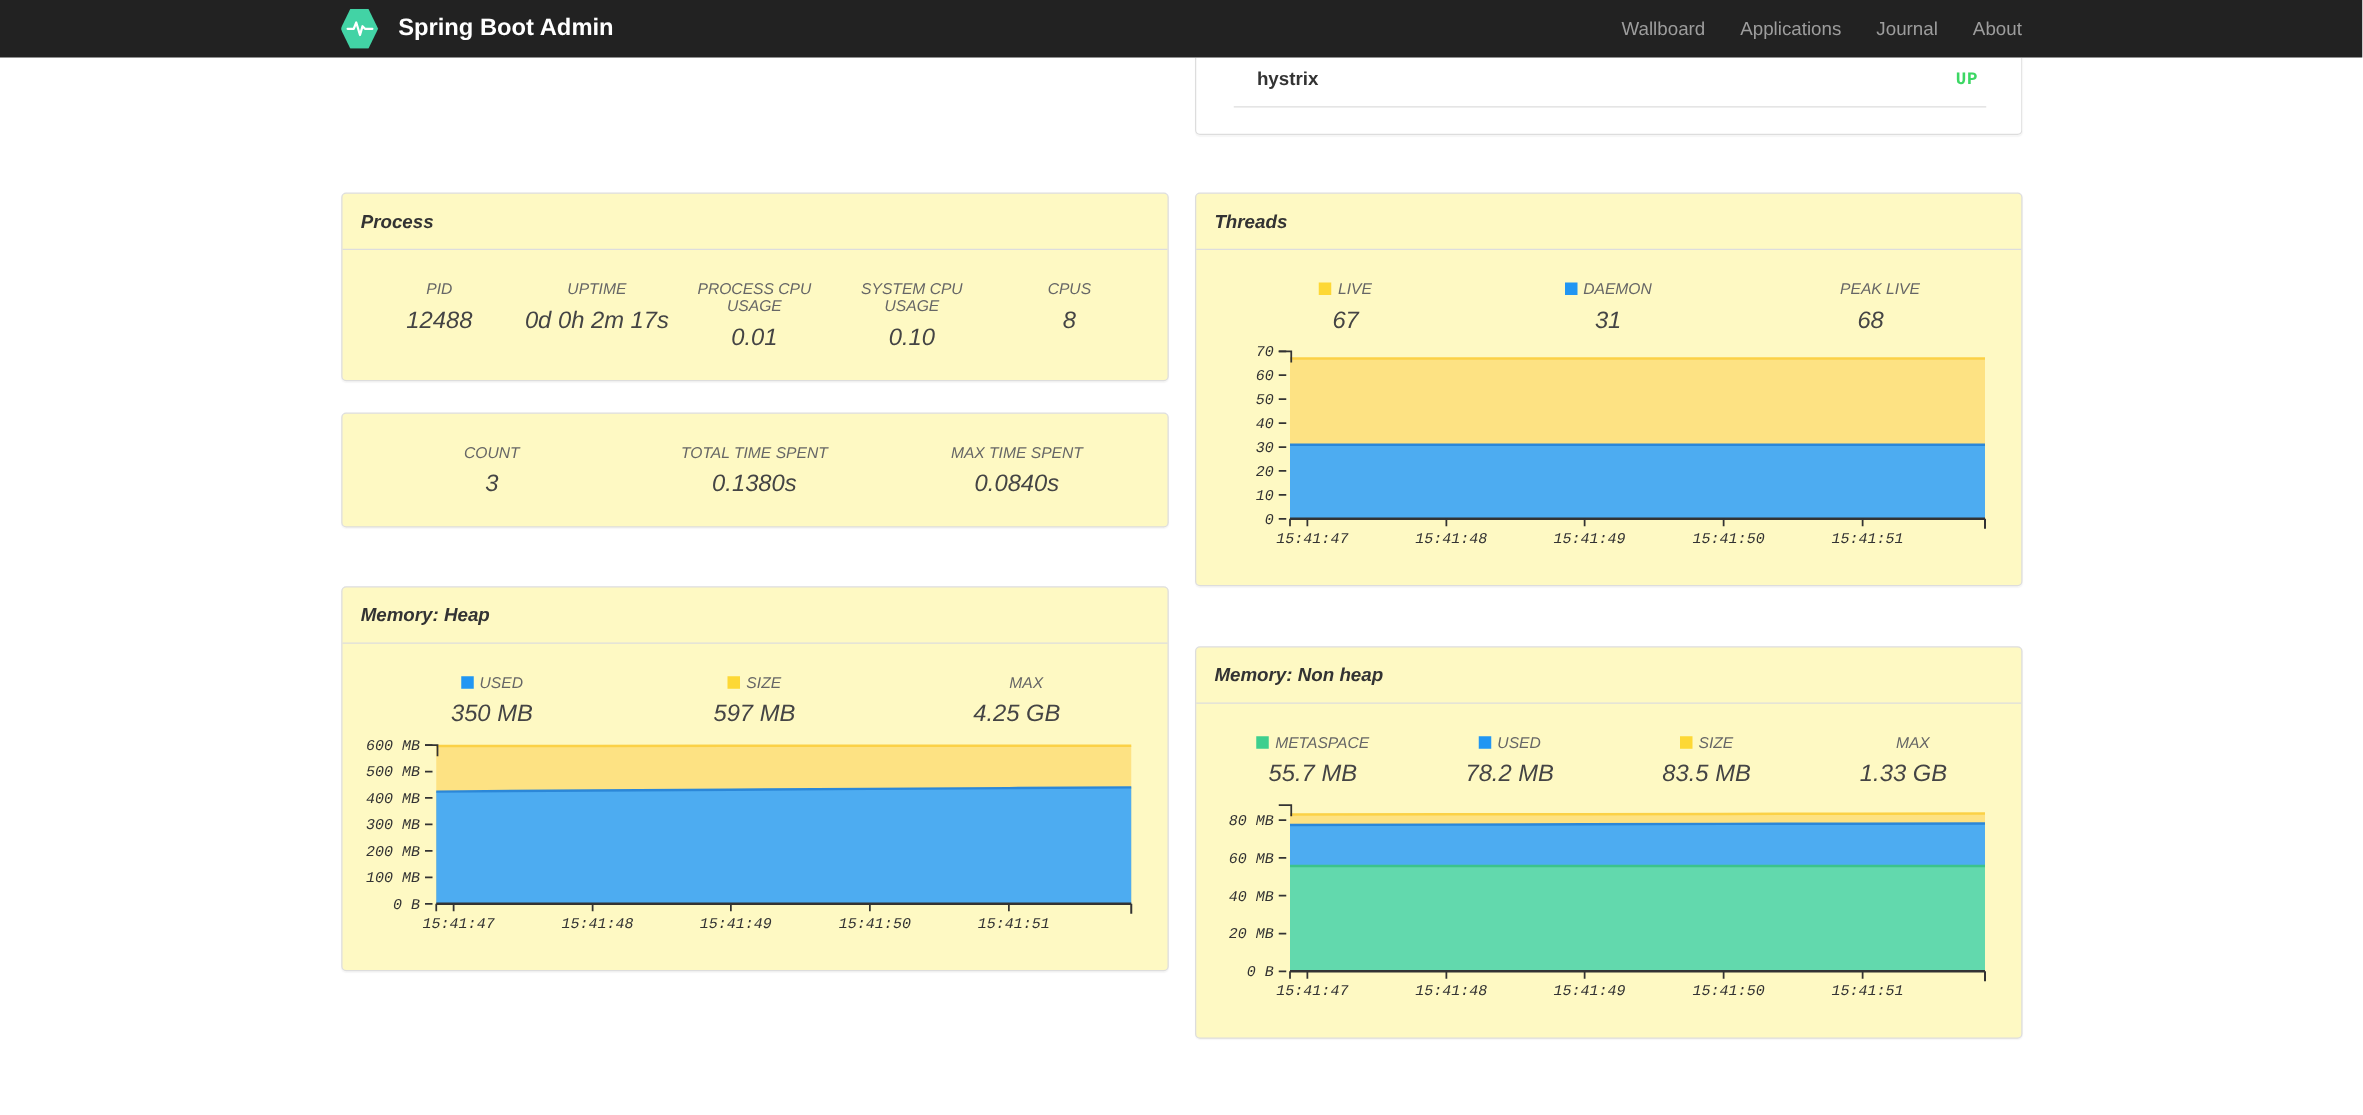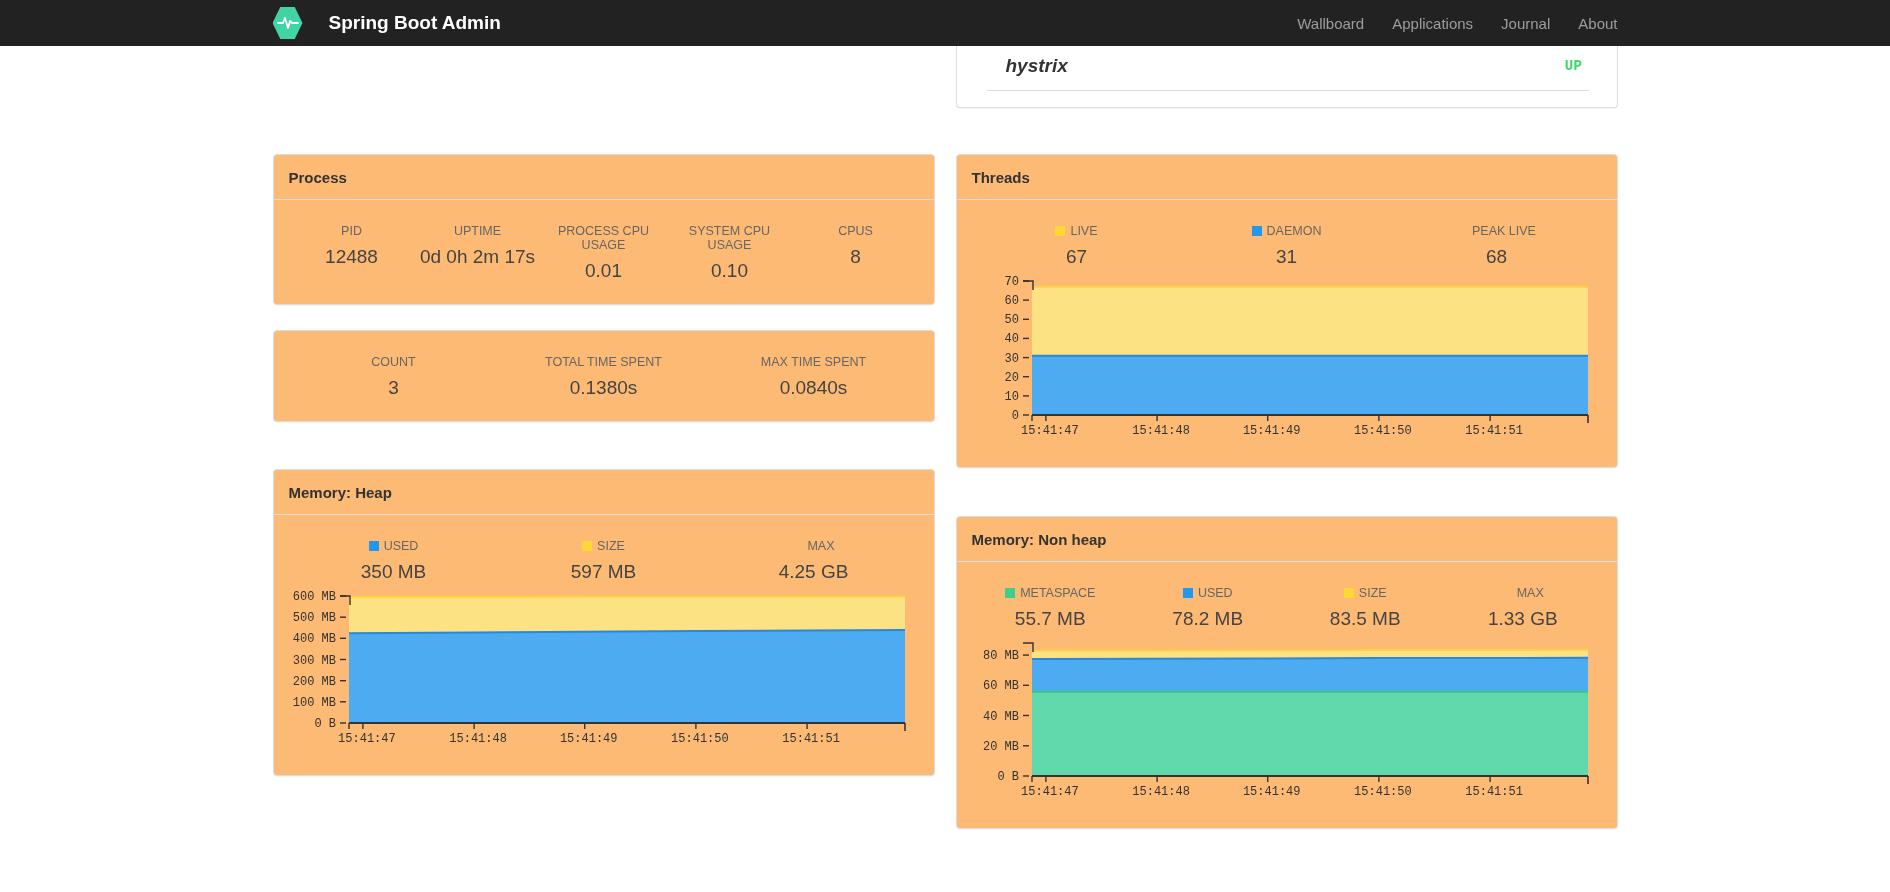--- a/index.html
+++ b/index.html
@@ -4,56 +4,56 @@
 <style>
   * { box-sizing: border-box; }
   html, body { margin:0; padding:0; background:#fff; color:#333;
     font-family:"Liberation Sans", sans-serif; }
   body { min-height:892px; width:1890px; overflow-x:hidden; }
 
   
   .navbar { height:46px; background:#222; }
   .navbar-inner { width:1345px; margin:0 auto; height:100%;
     display:flex; align-items:center; justify-content:space-between; }
-  .brand { display:flex; align-items:center; gap:26px; color:#fff;
+  .brand { display:flex; align-items:center; gap:16px; color:#fff;
     font-weight:bold; font-size:19px; cursor:pointer; }
   .logo-hex { width:30px; height:32px;
     clip-path:polygon(26% 0,74% 0,100% 50%,74% 100%,26% 100%,0 50%);
     display:flex; align-items:center; justify-content:center; }
   .nav { display:flex; align-items:center; }
   .nav-item { color:#9d9d9d; font-size:15px; padding:0 14px; cursor:pointer; }
   .nav-item:last-child { padding-right:0; }
 
   
   .content { width:1345px; margin:0 auto; }
   .columns { display:flex; gap:21px; align-items:flex-start; }
   .col { flex:1; min-width:0; }
 
-  .panel { border:1px solid #ddd; border-radius:4px; background:#fdba74;
-    box-shadow:0 1px 1px rgba(0,0,0,0.04); }
+  .panel { border:1px solid #ddd; border-radius:4px; background:#fef9c3;
+    box-shadow:0 1px 1px rgba(0,0,0,0.04);font-style:italic; }
   .panel-heading { padding:14px 15px 13px; border-bottom:1px solid #ddd;
     font-weight:bold; font-size:15px; color:#333; }
   .panel-body { padding:0 15px 22px; }
 
   .metrics { display:flex; padding-top:24px; text-align:center; }
   .metric { flex:1; }
   .metric-label { font-size:12.5px; color:#666; display:flex;
     align-items:center; justify-content:center; gap:5px; }
   .legend-sq { width:10px; height:10px; display:inline-block; }
   .metric-value { font-size:19px; color:#444; margin-top:8px; }
 
   .chart { margin-top:8px; }
 
   
   .card-cut { height:62px; overflow:hidden; border:1px solid #ddd;
     border-top:none; border-radius:0 0 4px 4px; box-shadow:0 1px 1px rgba(0,0,0,0.04); }
   .card-cut-body { padding:0 28px 0 30px; }
   .health-row { display:flex; align-items:center; justify-content:space-between;
     padding:9px 6px 13px 19px; border-bottom:1px solid #ddd; }
-  .health-name { font-weight:bold; font-size:19px; color:#333;font-style:italic; }
+  .health-name { font-weight:bold; font-size:15px; color:#333; }
   .health-status { font-weight:bold; font-size:14px; letter-spacing:0.5px; }
 
   
   .mt-108 { margin-top:108px; }
   .mt-46  { margin-top:46px; }
   .mt-25  { margin-top:25px; }
   .mt-47  { margin-top:47px; }
   .mt-48  { margin-top:48px; }
 
   svg text { font-family:"Liberation Mono", monospace; font-size:12px; fill:#333; }

